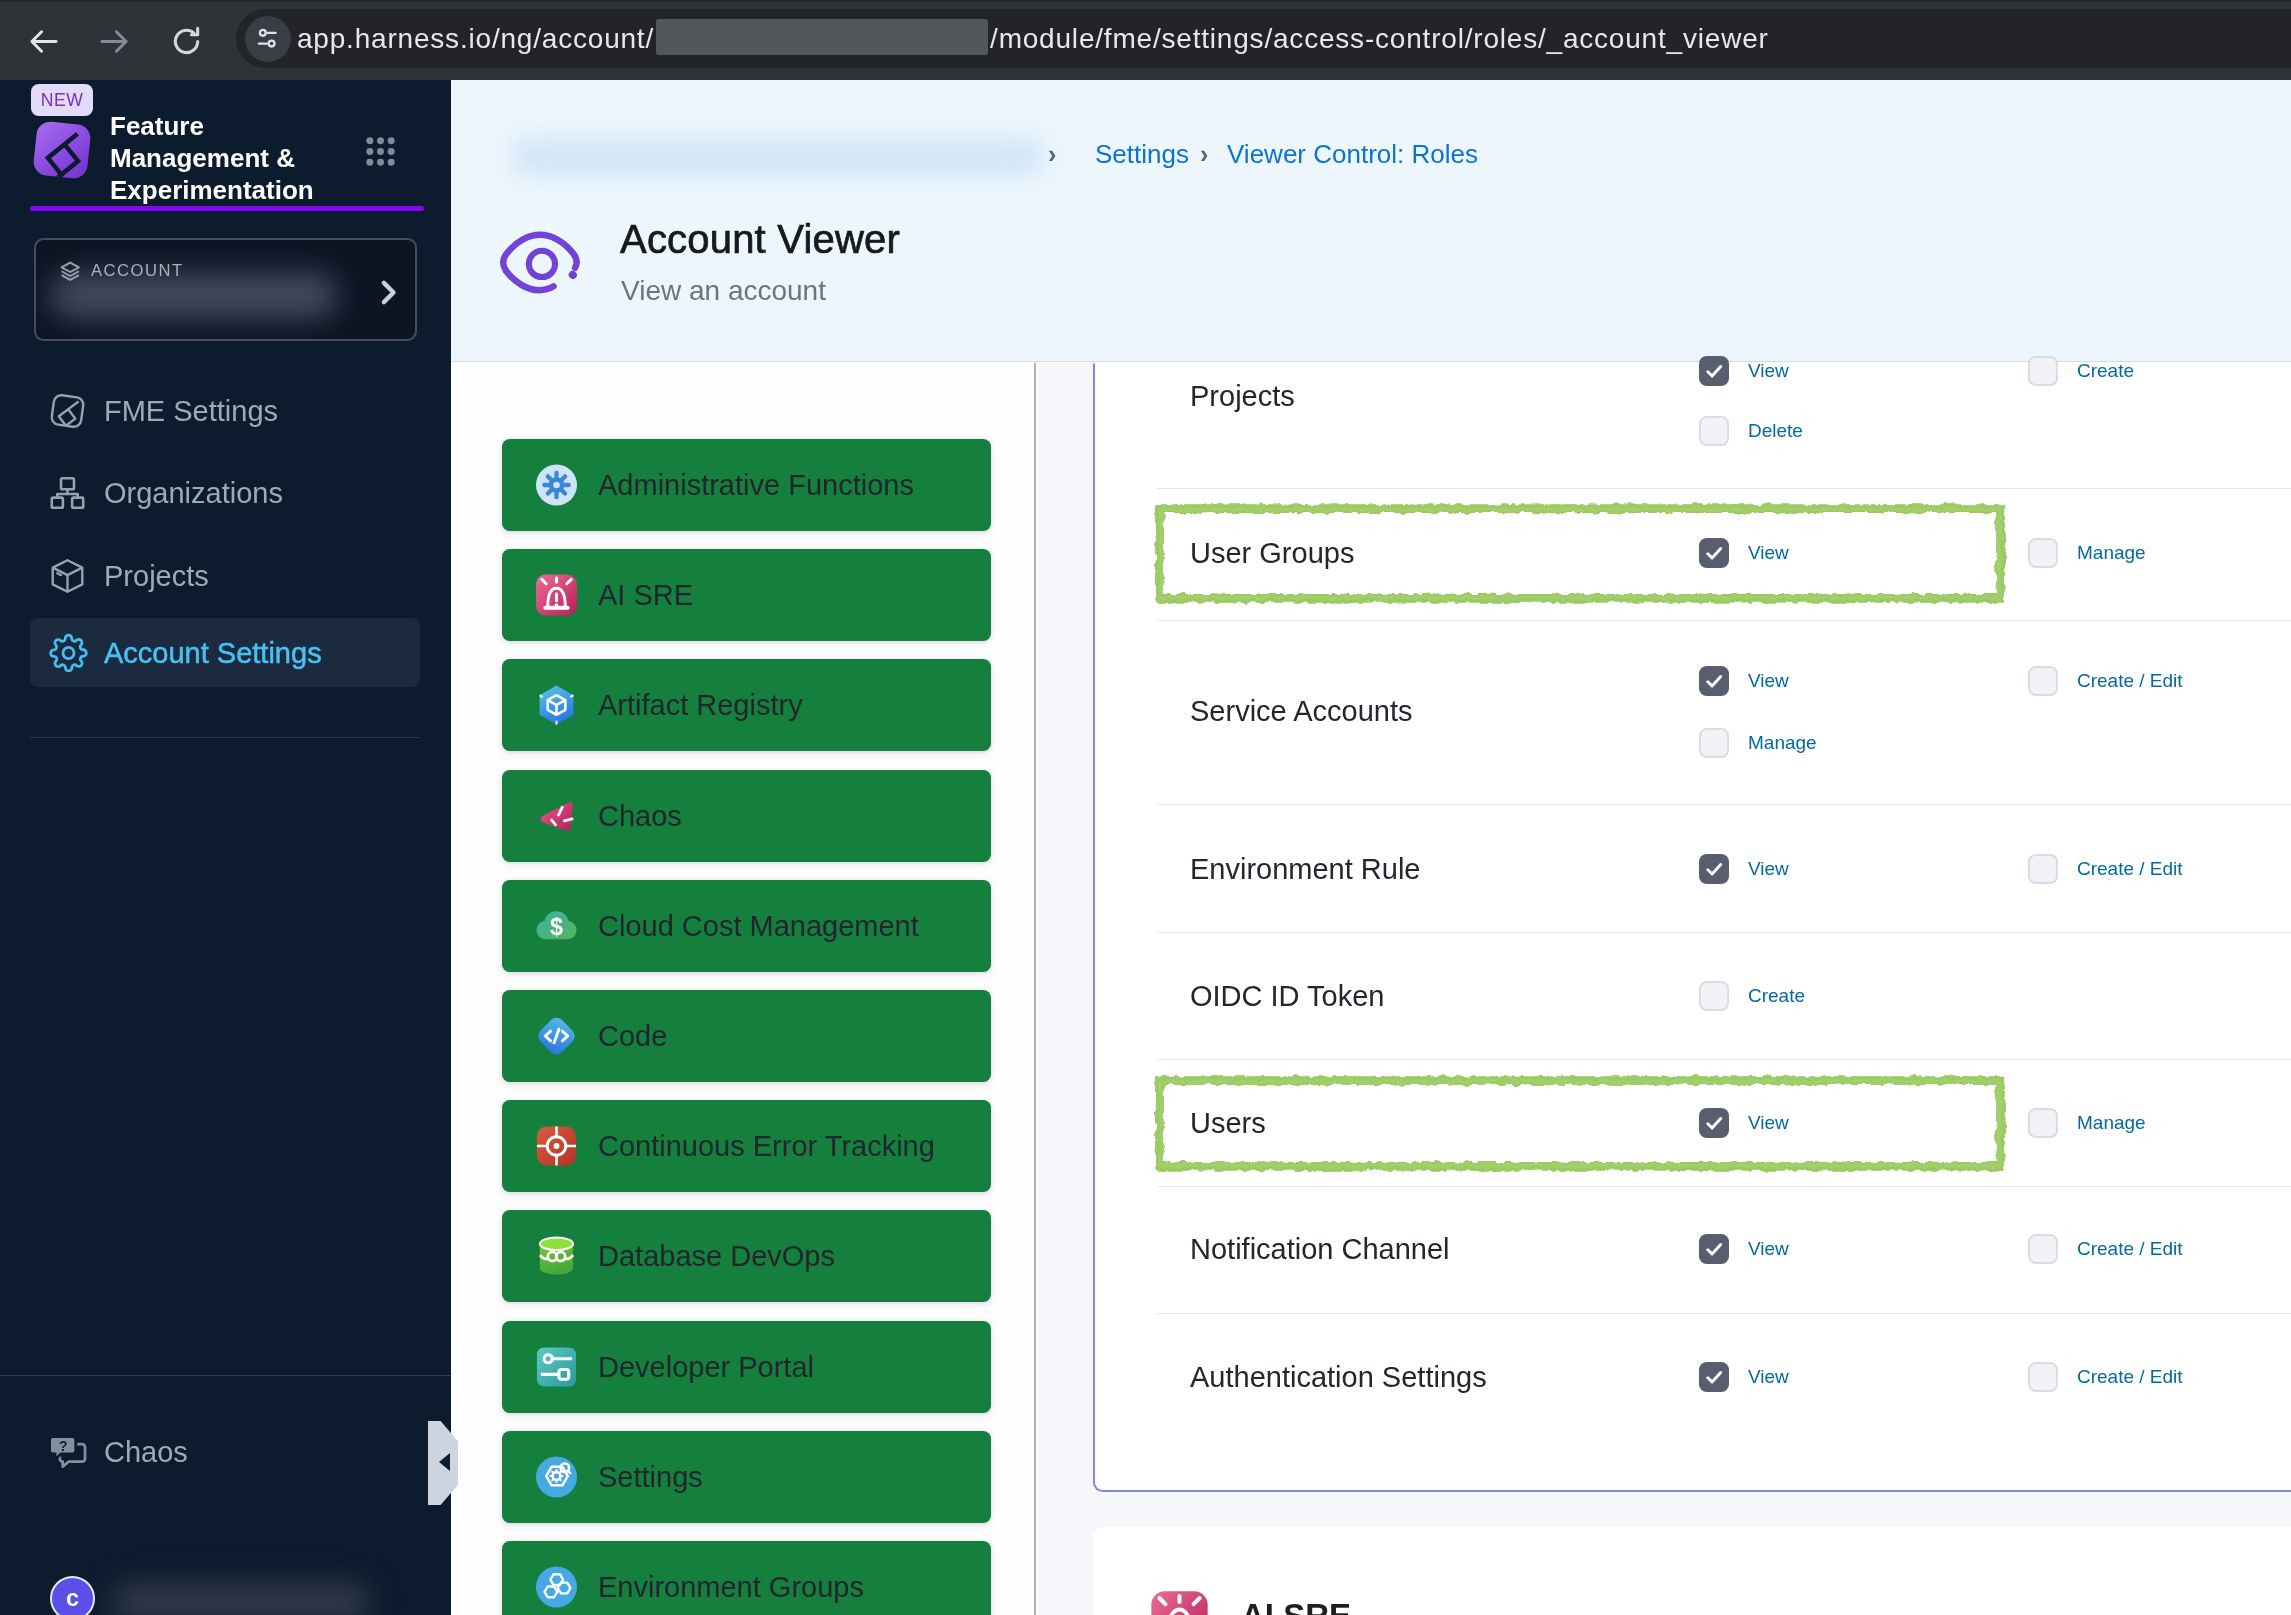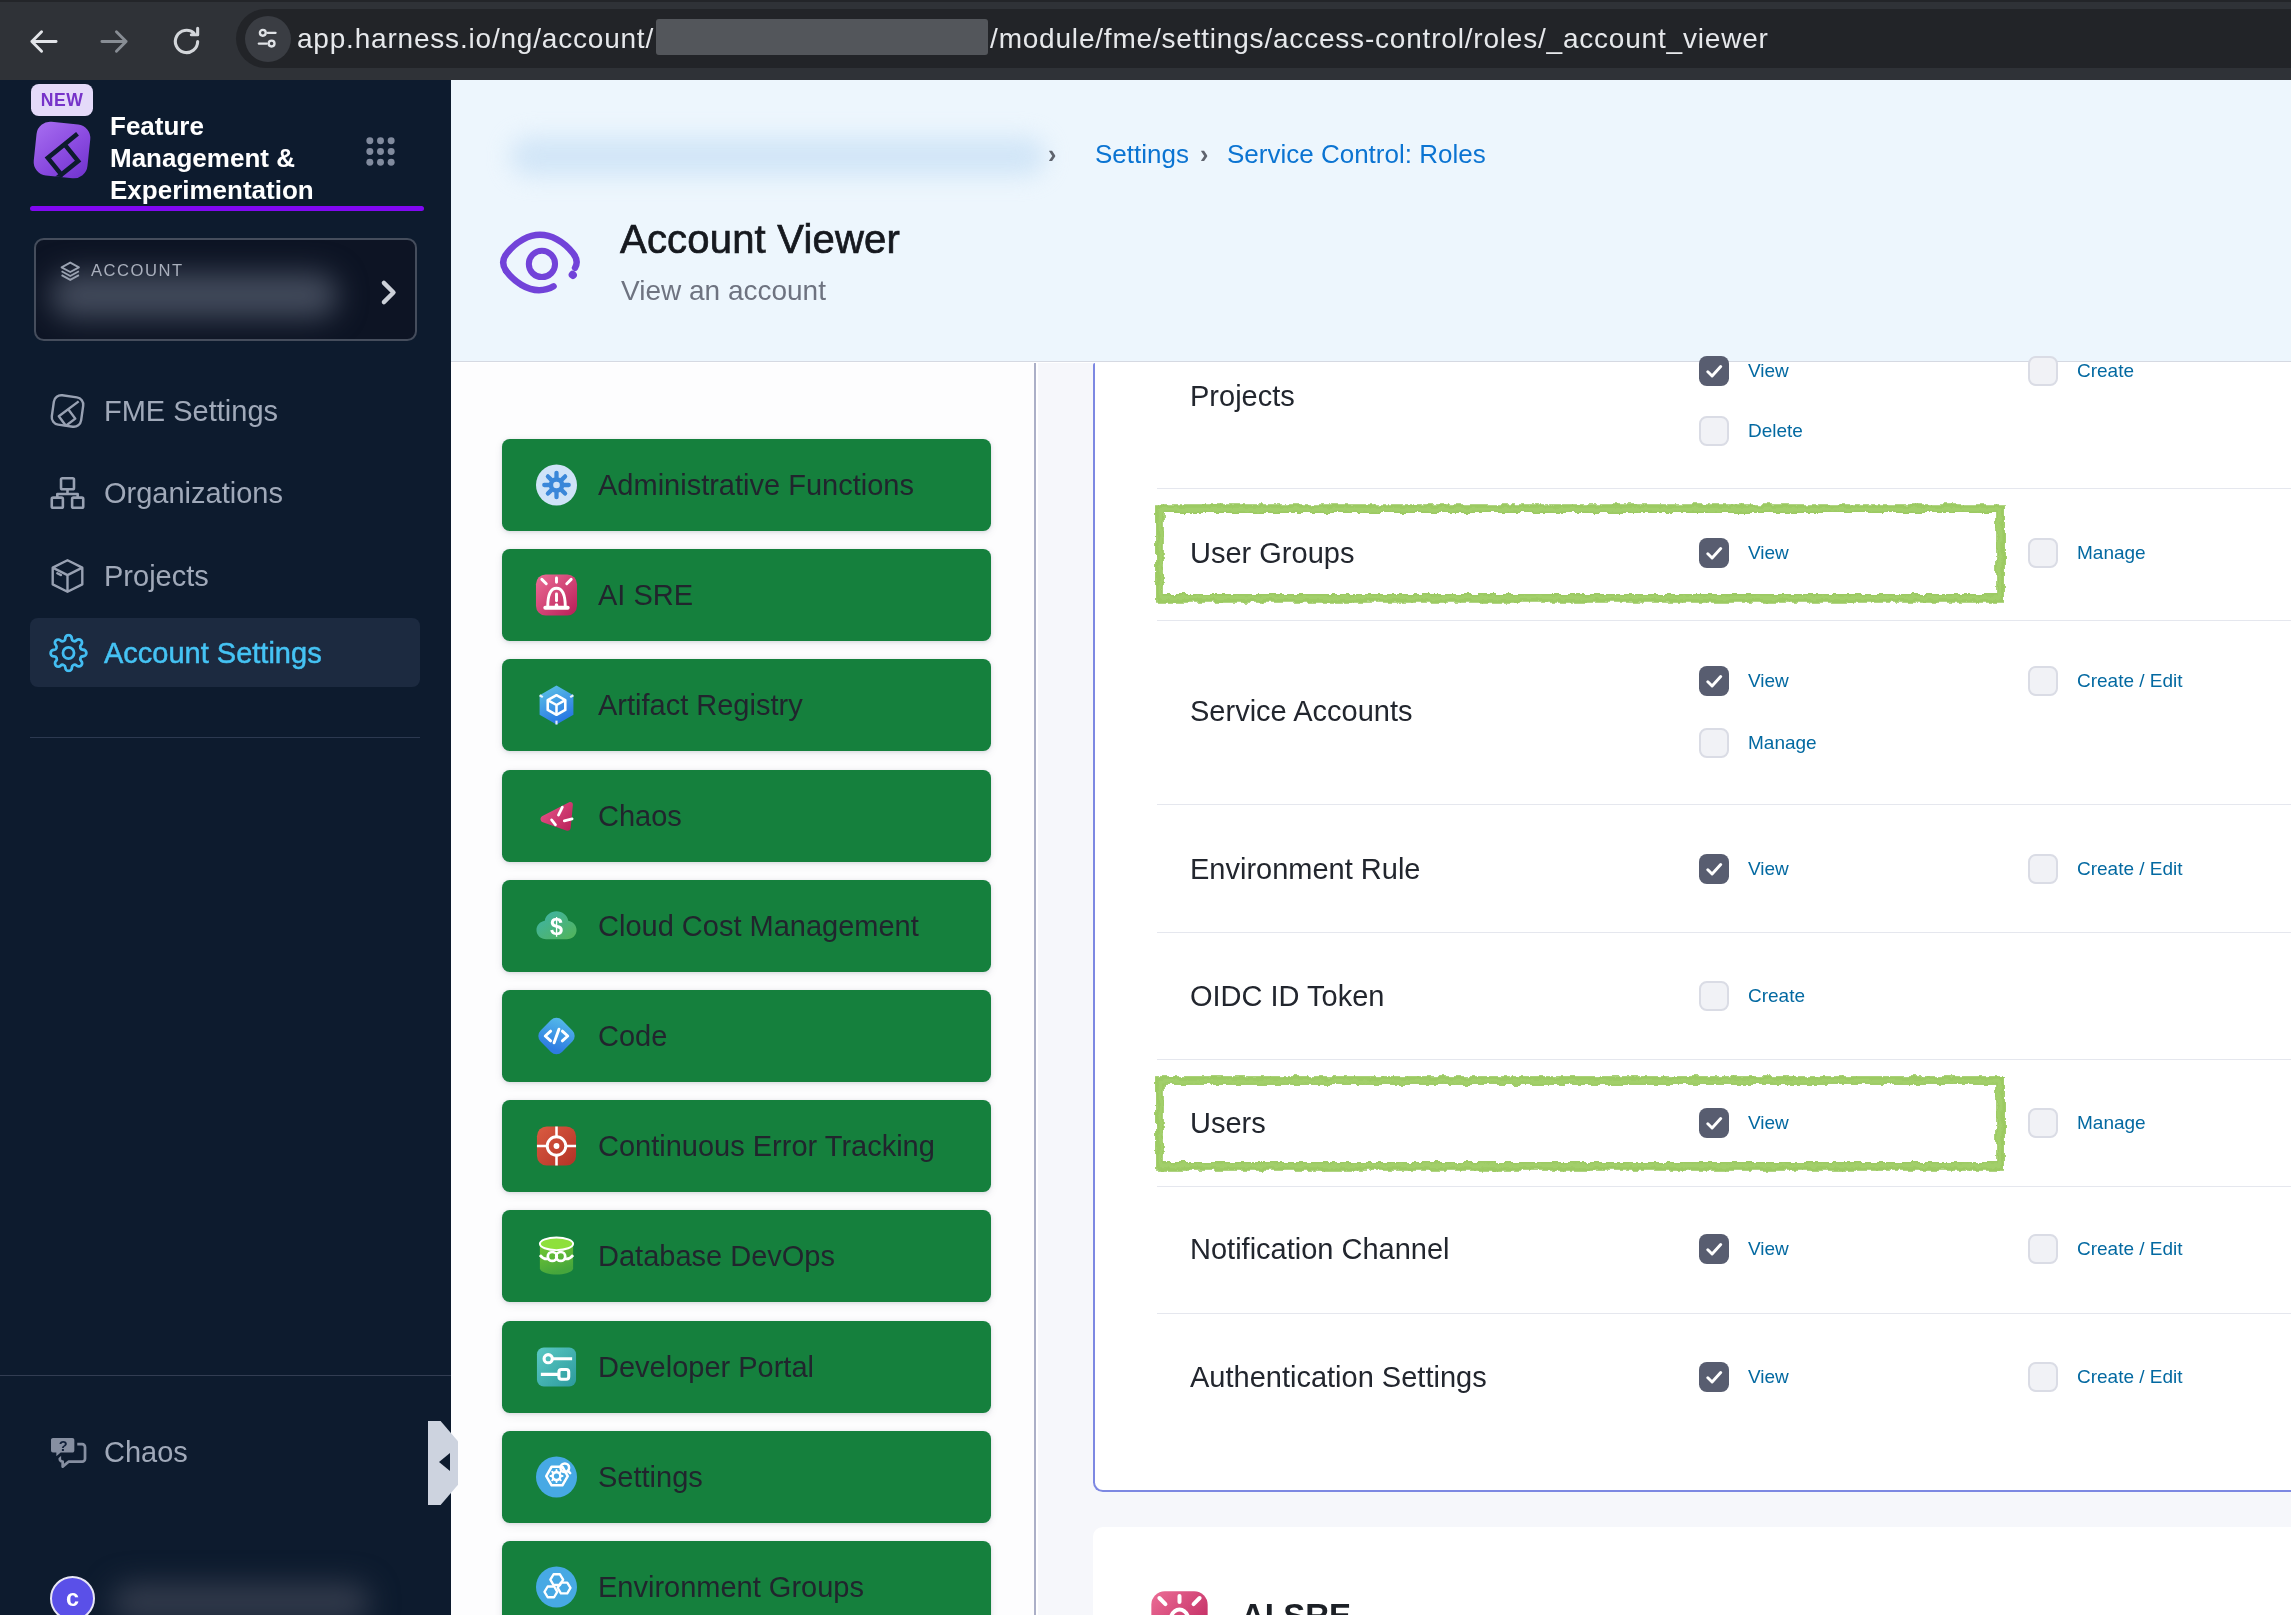--- a/index.html
+++ b/index.html
@@ -7,21 +7,21 @@
 #stage { position:relative; width:2292px; height:1615px; overflow:hidden; }
 .abs { position:absolute; }
 
 #chrome { position:absolute; left:0; top:0; width:2292px; height:80px; background:#2f3237; border-top:2.9px solid #232529; }
 #urlpill { position:absolute; left:236px; top:6.8px; width:2056px; height:59px; background:#222428; border-radius:30px 0 0 30px; }
 #siteinfo { position:absolute; left:8.8px; top:6.8px; width:46px; height:46px; border-radius:50%; background:#3a3d43; }
 #urltext { position:absolute; left:61px; top:0; height:59px; line-height:59px; font-size:28px; letter-spacing:0.8px; color:#e6e8eb; white-space:nowrap; }
 #redact { display:inline-block; width:332px; height:36px; background:#53565b; border-radius:2.9px; vertical-align:middle; margin:0 2px 5.9px 2px; }
 
 #sidebar { position:absolute; left:0; top:80px; width:451px; height:1535px; background:#0d1b2e; z-index:3; }
-#newbadge { position:absolute; left:31px; top:3.9px; width:62px; height:32px; background:#e4daf9; border-radius:7.8px; color:#7633c9; font-weight:700; font-size:17.6px; text-align:center; line-height:32px; letter-spacing:0.5px; }
+#newbadge { position:absolute; left:31px; top:3.9px; width:62px; height:32px; background:#e4daf9; border-radius:7.8px; color:#7633c9; font-weight:400; font-size:17.6px; text-align:center; line-height:32px; letter-spacing:0.5px; }
 #fmelogo { position:absolute; left:35px; top:43px; width:54px; height:54px; border-radius:13.7px; background:linear-gradient(135deg,#a76ef0 0%,#8a4ae0 55%,#6f32cc 100%); transform:rotate(6deg); overflow:hidden; }
 #fmetitle { position:absolute; left:110px; top:30px; color:#fff; font-size:26px; font-weight:700; line-height:32px; }
 #purpleline { position:absolute; left:30px; top:126px; width:394px; height:4.9px; background:#8108f2; border-radius:2.9px; }
 #acctbox { position:absolute; left:34px; top:158px; width:383px; height:103px; border:2px solid #454d5c; border-radius:9.8px; background:#0d1424; overflow:hidden; }
 #acctblur { position:absolute; left:13.7px; top:33px; width:288px; height:45px; background:#434b5c; border-radius:23.4px; filter:blur(14.6px); }
 #acctlabel { position:absolute; left:55px; top:20.5px; color:#a9afbc; font-size:16.6px; font-weight:400; letter-spacing:1.5px; }
 .navitem { position:absolute; left:0; width:451px; height:69px; }
 .navlabel { position:absolute; left:104px; top:50%; transform:translateY(-50%); font-size:29px; color:#a0a9b9; }
 .navicon { position:absolute; left:49px; top:50%; transform:translateY(-50%); }
 #navsel { position:absolute; left:30px; top:538px; width:390px; height:69px; background:#1c2a40; border-radius:7.8px; }
@@ -163,21 +163,21 @@
     <div id="avatar">c</div>
     <div id="collapse"></div>
     <div id="collapsetri"></div>
   </div>
   <div id="main">
     <div id="header">
       <div id="crumbblur"></div>
       <div class="crumbsep" style="left:597px">›</div>
       <div class="crumblink" style="left:644px">Settings</div>
       <div class="crumbsep" style="left:749px">›</div>
-      <div class="crumblink" style="left:776px">Service Control: Roles</div>
+      <div class="crumblink" style="left:776px">Viewer Control: Roles</div>
       <svg class="abs" style="left:48px;top:148px" width="82" height="70" viewBox="0 0 84 72" fill="none" stroke="#7243d9" stroke-width="6.6" stroke-linecap="round">
           <path d="M7 44 C3 38 3 32 8 26 C18 13 31 7 42 7 C53 7 66 13 76 26 C80 31 81 36 78 41"></path>
           <path d="M7 44 C16 56 29 64 41 64 C46 64 51 63 56 60"></path>
           <path d="M75.5 48 L75.9 48.4" stroke-width="8"></path>
           <circle cx="44" cy="37" r="13.5" stroke-width="6.2"></circle>
         </svg>
       <div id="htitle">Account Viewer</div>
       <div id="hsub">View an account</div>
     </div>
     <div id="modpanel">

